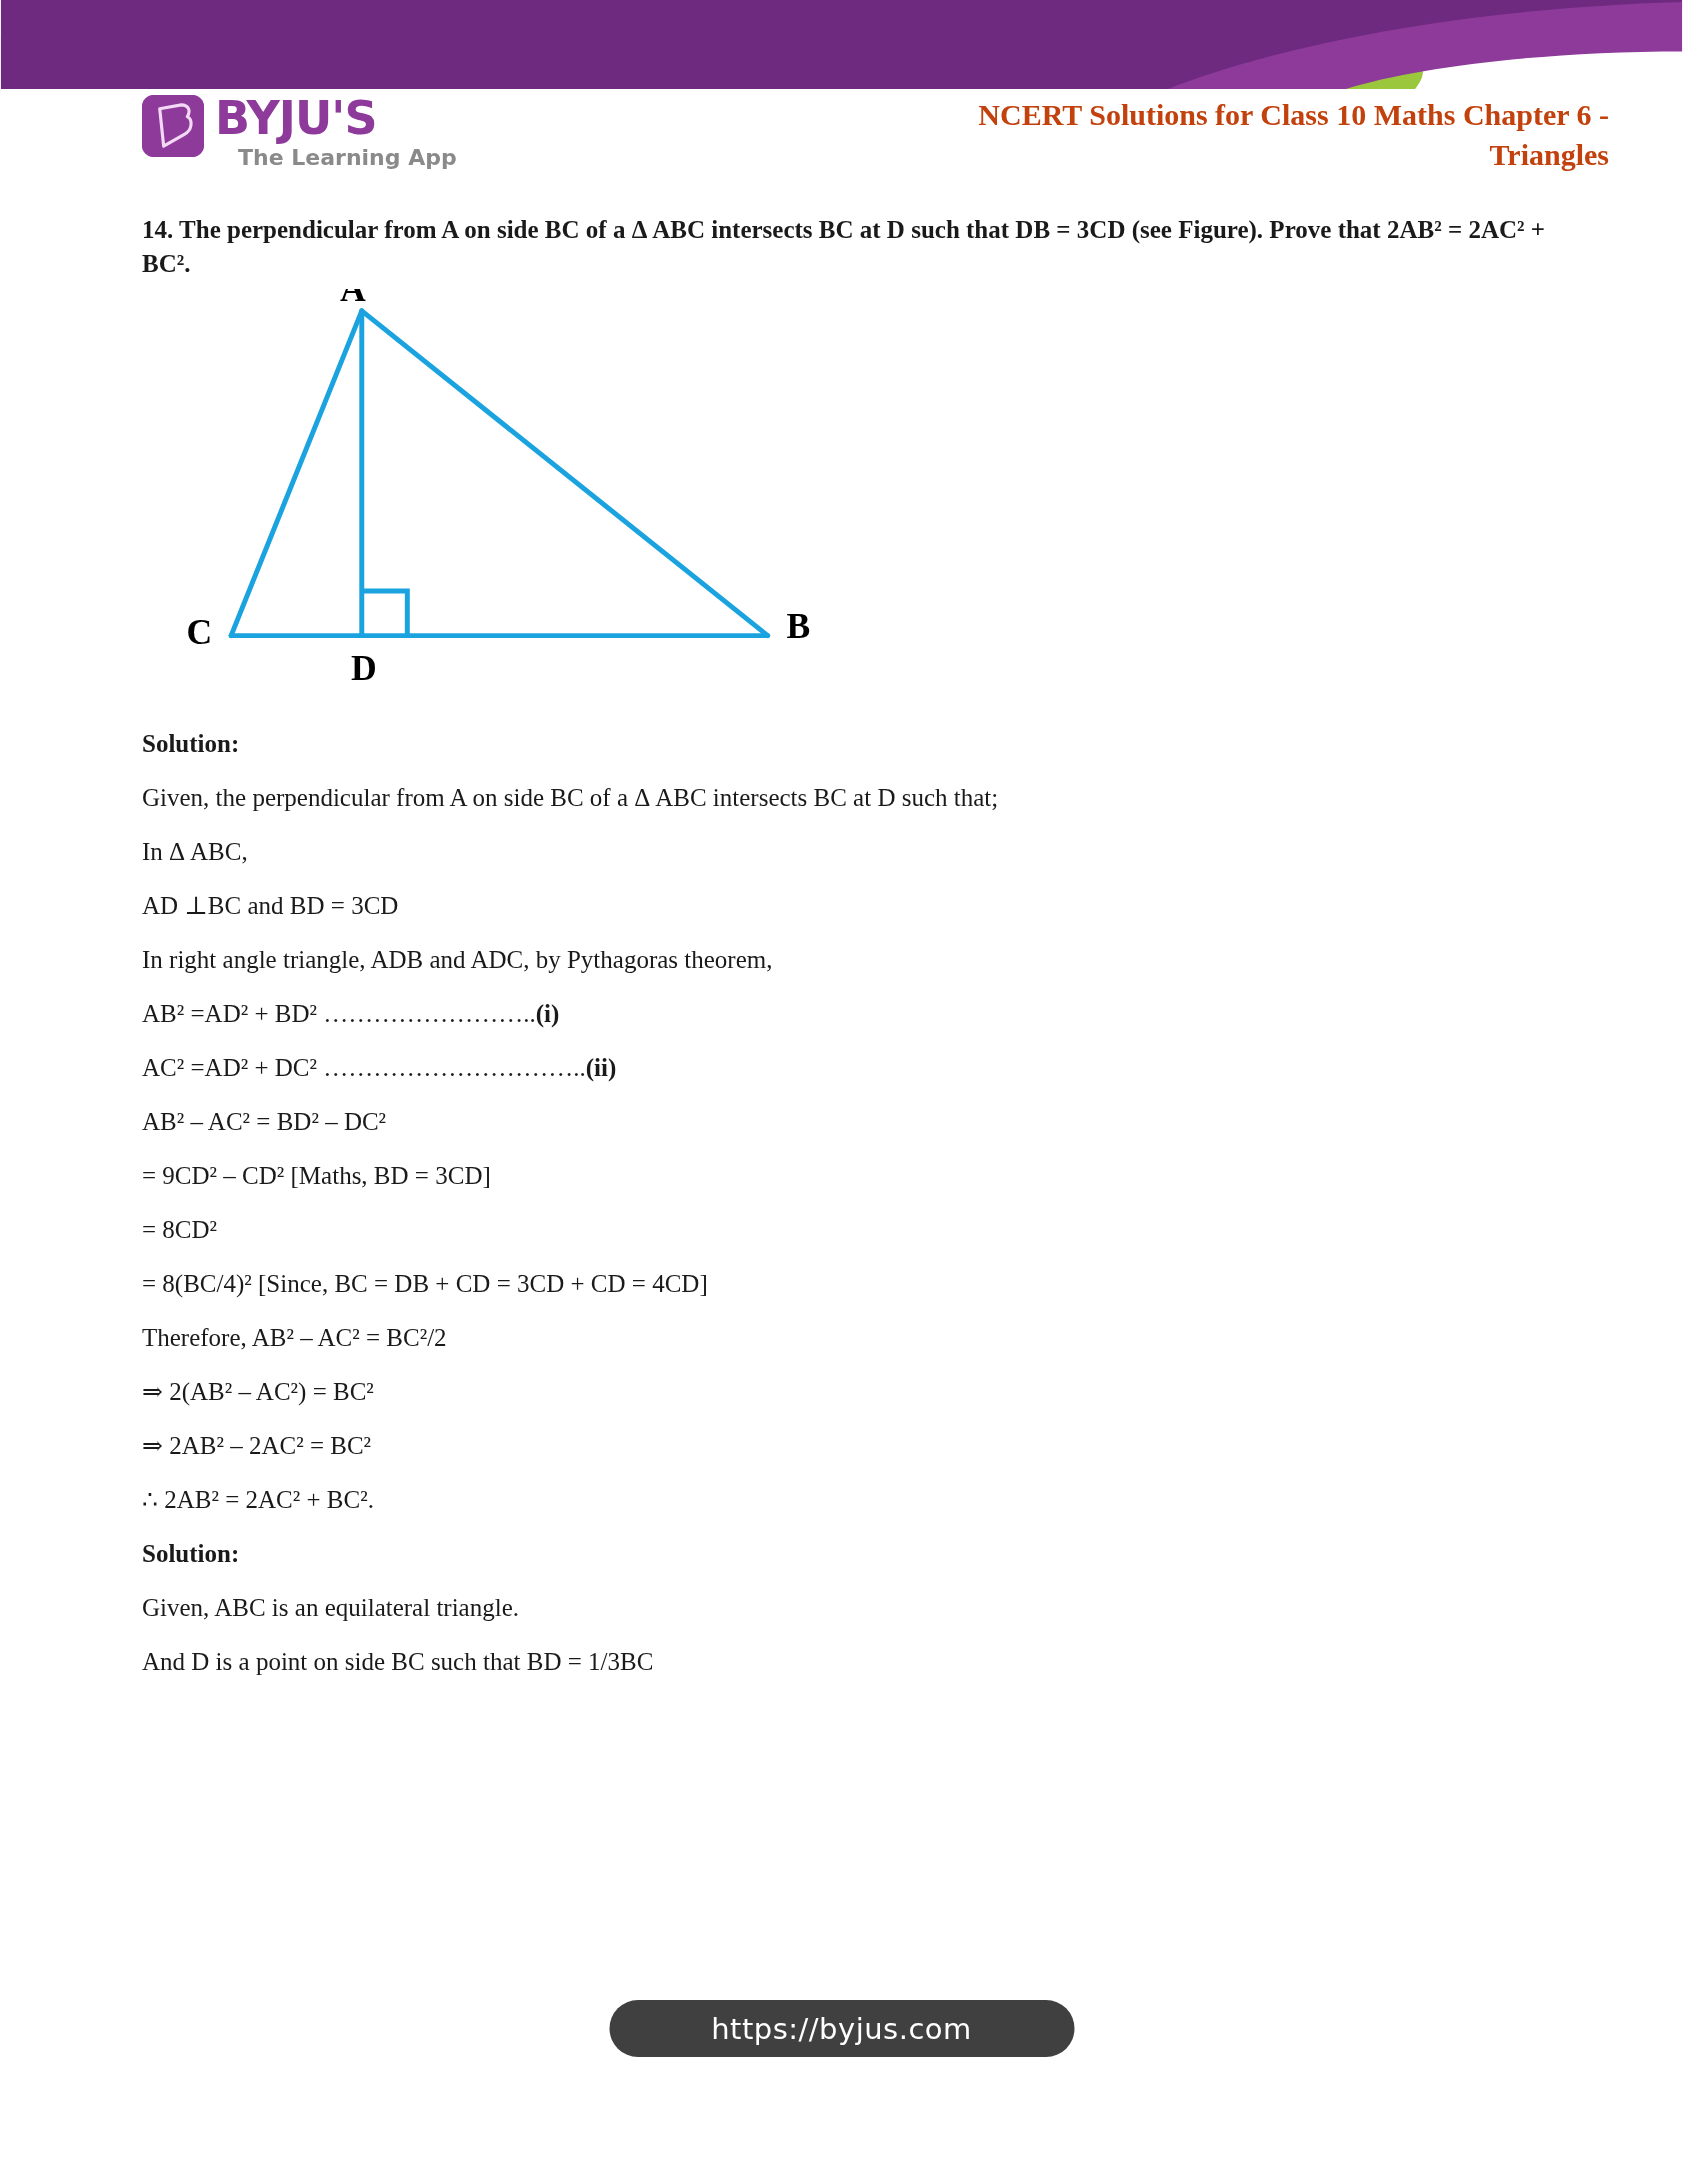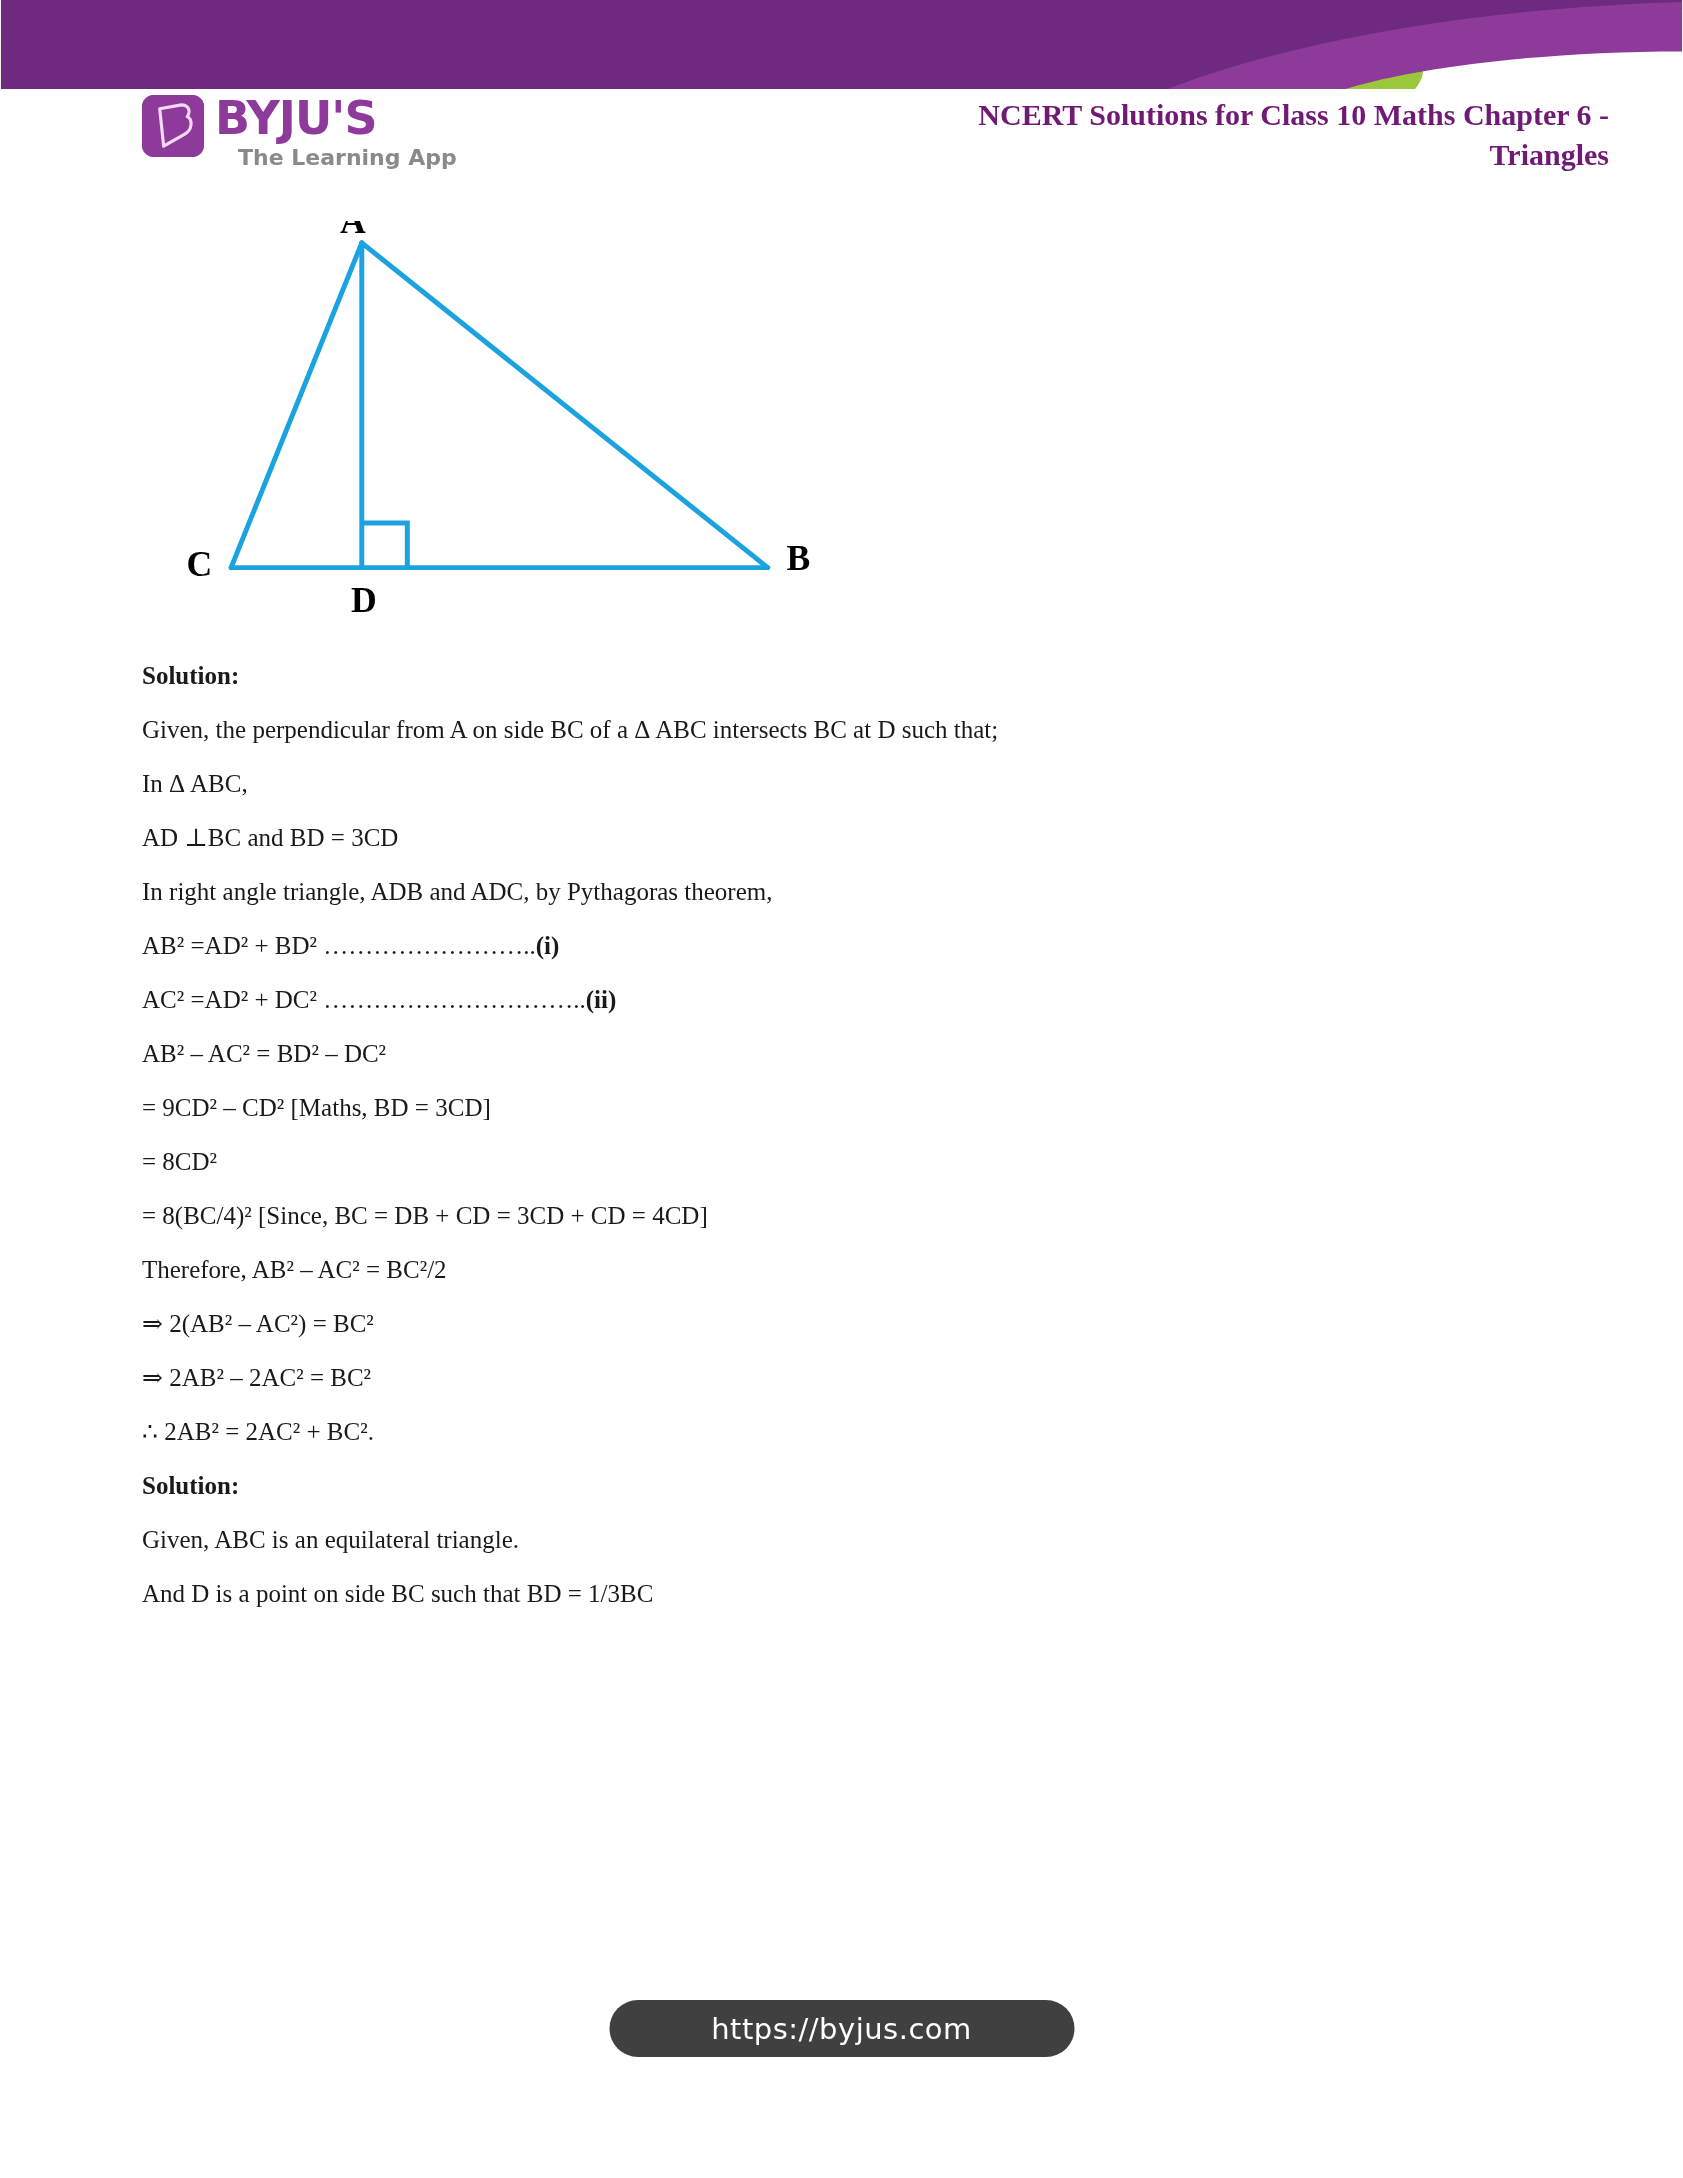--- a/index.html
+++ b/index.html
@@ -74,21 +74,21 @@
   .header-title {
     position: absolute;
     right: 74px;
     top: 95px;
     width: 752px;
     text-align: right;
     font-family: "Liberation Serif", serif;
     font-weight: bold;
     font-size: 30px;
     line-height: 40px;
-    color: #701a75;
+    color: #c2410c;
   }
 
   
   .content {
     position: absolute;
     left: 142px;
     top: 213px;
     width: 1406px;
   }
   .q-text {
@@ -157,20 +157,24 @@
   <div class="logo-tag">The Learning App</div>
 </div>
 
 <div class="header-title">
   <div>NCERT Solutions for Class 10 Maths Chapter 6 -</div>
   <div>Triangles</div>
 </div>
 
 <div class="content">
 
+  <p class="q-text">
+    <span>14. The perpendicular from A on side BC of a Δ ABC intersects BC at D such that DB = 3CD (see Figure). Prove</span>
+    <span>that 2AB² = 2AC² + BC².</span>
+  </p>
 
   <div class="figure">
     <svg width="693" height="416" viewBox="0 0 700 420" xmlns="http://www.w3.org/2000/svg">
 
       <line x1="90" y1="350" x2="222" y2="22" stroke="#1ba3e0" stroke-width="5" stroke-linecap="round"></line>
       <line x1="222" y1="22" x2="632" y2="350" stroke="#1ba3e0" stroke-width="5" stroke-linecap="round"></line>
       <line x1="90" y1="350" x2="632" y2="350" stroke="#1ba3e0" stroke-width="5" stroke-linecap="round"></line>
 
       <line x1="222" y1="22" x2="222" y2="350" stroke="#1ba3e0" stroke-width="5" stroke-linecap="round"></line>
 

